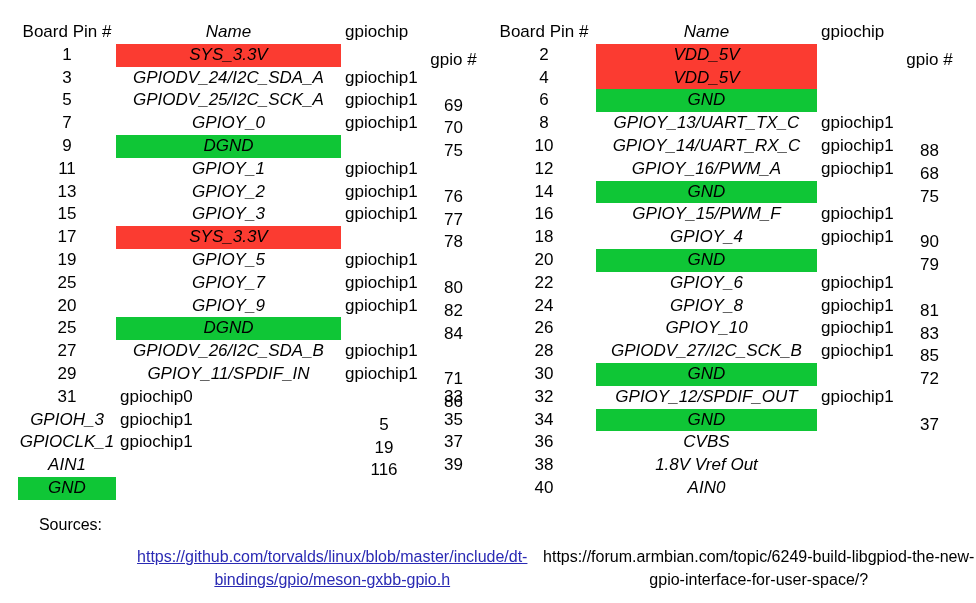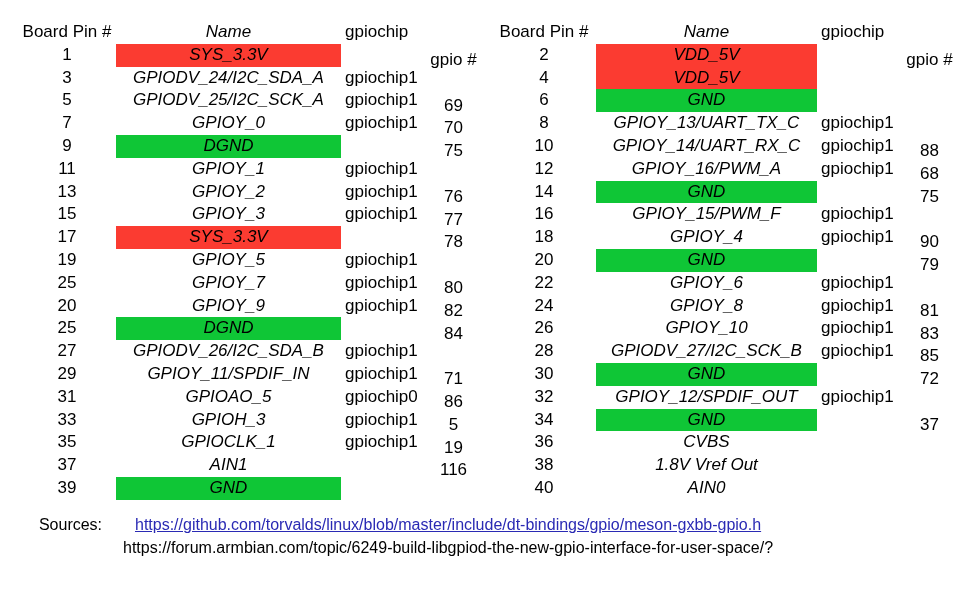--- a/index.html
+++ b/index.html
@@ -31,21 +31,21 @@
   .cell.chip{padding-left:4px;}
   .cell.gpio{text-align:center;margin-top:28px;}
   .cell.hl-red{background:var(--red);}
   .cell.hl-green{background:var(--green);}
   .sources{
     position:absolute;left:18px;top:513px;
     display:flex;align-items:flex-start;
     font-size:16px;line-height:23px;text-align:center;
   }
   .sources-label{width:105px;flex:0 0 105px;}
-  .sources-links{display:flex;flex-direction:column;}
+  .sources-links{display:flex;margin-top:32px;}
   .src-link{color:var(--link);text-decoration:underline;cursor:pointer;}
   .src-plain{color:var(--text);text-decoration:none;}
 </style>
 </head>
 <body>
 
 <div class="pin-table left" id="left-table">
     <div class="cell pin">Board Pin #</div>
     <div class="cell name">Name</div>
     <div class="cell chip">gpiochip</div>
@@ -104,21 +104,20 @@
     <div class="cell gpio"></div>
     <div class="cell pin">27</div>
     <div class="cell name">GPIODV_26/I2C_SDA_B</div>
     <div class="cell chip">gpiochip1</div>
     <div class="cell gpio">71</div>
     <div class="cell pin">29</div>
     <div class="cell name">GPIOY_11/SPDIF_IN</div>
     <div class="cell chip">gpiochip1</div>
     <div class="cell gpio">86</div>
     <div class="cell pin">31</div>
-    <div class="cell name">GPIOAO_5</div>
     <div class="cell chip">gpiochip0</div>
     <div class="cell gpio">5</div>
     <div class="cell pin">33</div>
     <div class="cell name">GPIOH_3</div>
     <div class="cell chip">gpiochip1</div>
     <div class="cell gpio">19</div>
     <div class="cell pin">35</div>
     <div class="cell name">GPIOCLK_1</div>
     <div class="cell chip">gpiochip1</div>
     <div class="cell gpio">116</div>

